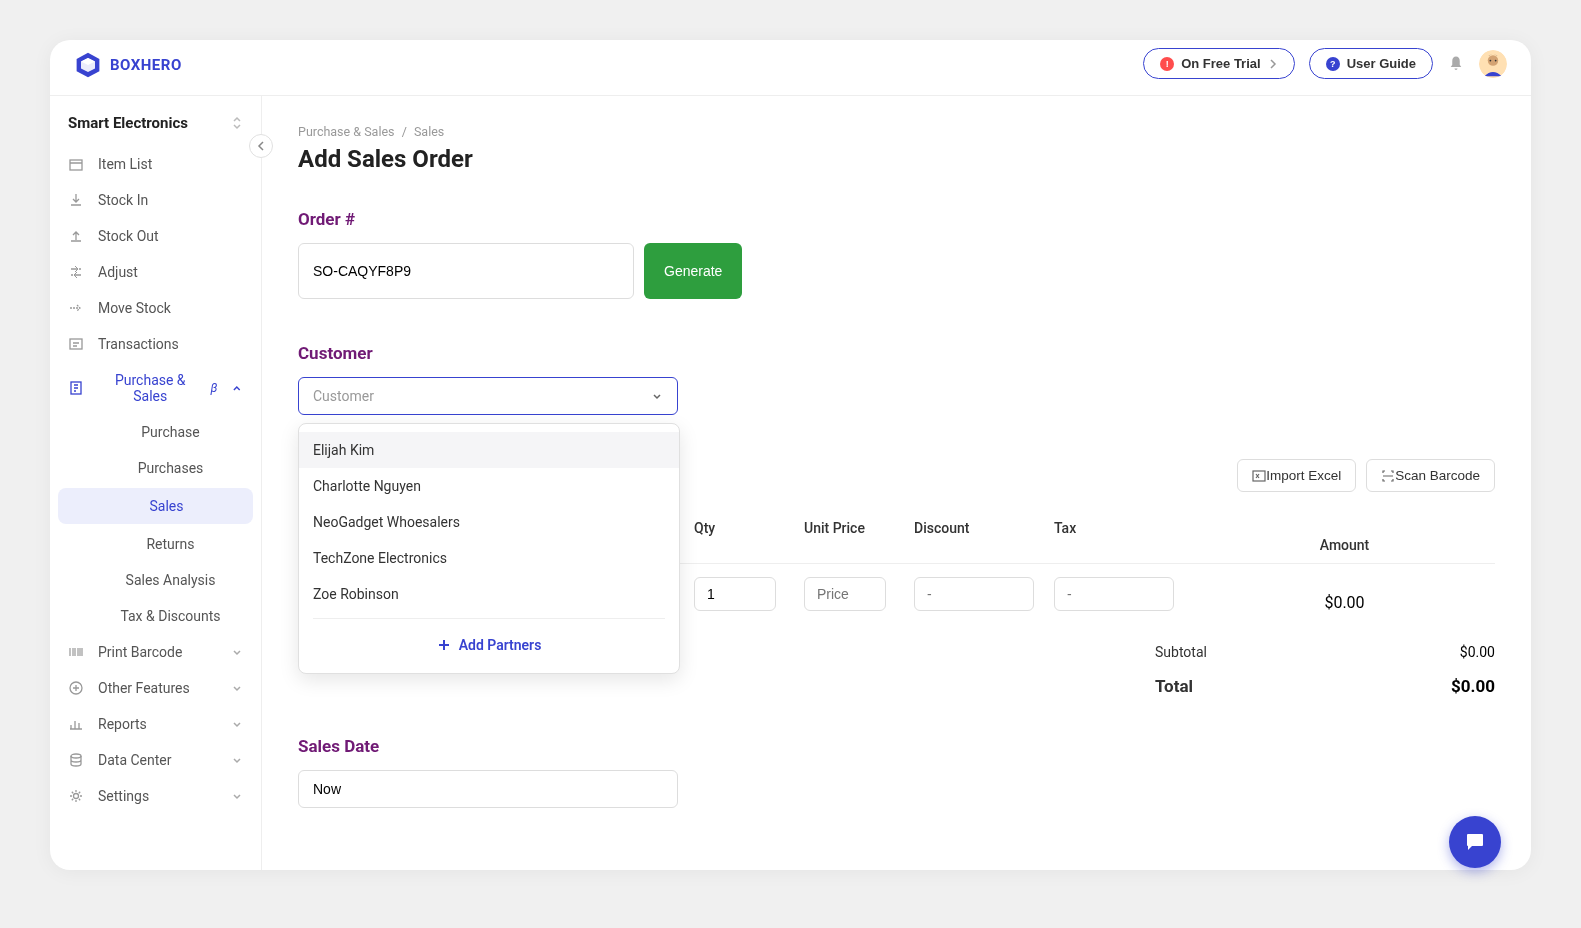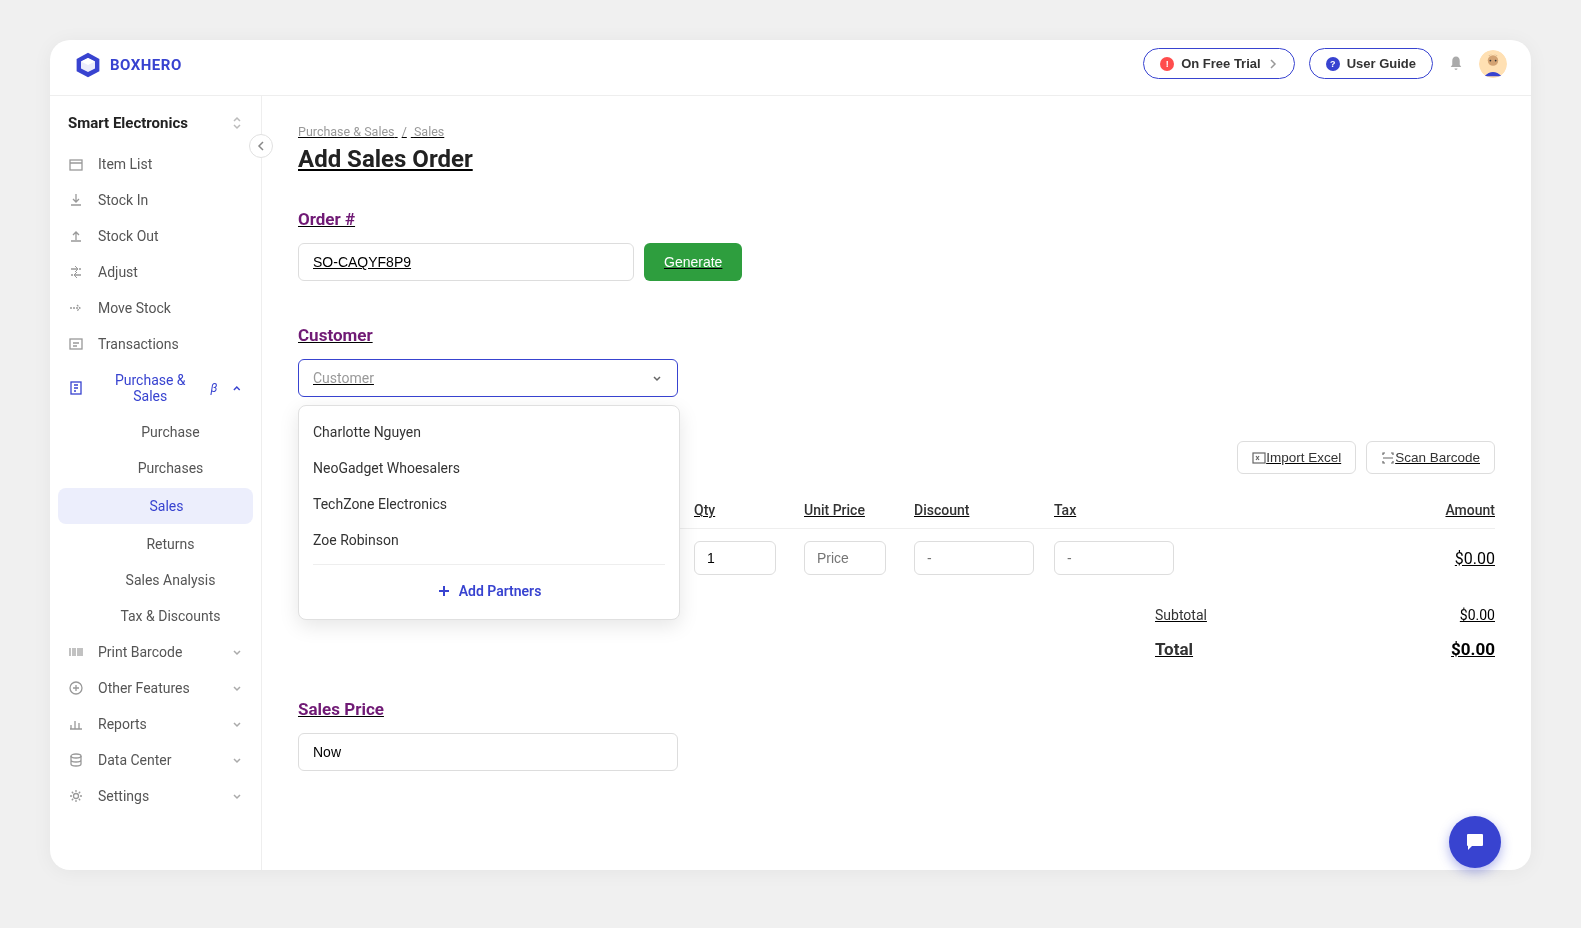--- a/index.html
+++ b/index.html
@@ -23,45 +23,45 @@
 .nav { flex: 1; overflow-y: auto; }
 .nav-item { display: flex; align-items: center; gap: 14px; padding: 10px 18px; font-size: 14px; color: #555; cursor: pointer; position: relative; }
 .nav-item.active-parent { color: #3843d0; }
 .nav-item .ico { width: 16px; height: 16px; color: #999; flex-shrink: 0; display: flex; align-items: center; justify-content: center; }
 .nav-item.active-parent .ico { color: #3843d0; }
 .nav-item .chev { margin-left: auto; color: #aaa; }
 .nav-item .beta { color: #3843d0; font-style: italic; font-size: 12px; margin-left: -6px; }
 .nav-sub { padding: 10px 18px 10px 48px; font-size: 14px; color: #555; cursor: pointer; }
 .nav-sub.active { background: #eceefc; color: #3843d0; border-radius: 8px; margin: 2px 8px; padding-left: 40px; }
 .collapse-handle { position: absolute; right: -12px; top: 38px; width: 24px; height: 24px; background: #fff; border: 1px solid #e0e0e0; border-radius: 50%; display: flex; align-items: center; justify-content: center; cursor: pointer; z-index: 5; }
-.main { flex: 1; padding: 28px 36px; overflow-y: auto; text-decoration: underline; }
+.main { flex: 1; padding: 28px 36px; overflow-y: auto; }
 .breadcrumb { font-size: 12.5px; color: #999; margin-bottom: 6px; }
 .breadcrumb .sep { margin: 0 4px; }
 .page-title { font-size: 24px; font-weight: 700; color: #222; margin-bottom: 36px; }
 .section-label { font-size: 17px; font-weight: 700; color: #701a75; margin-bottom: 14px; }
 .order-row { display: flex; gap: 10px; margin-bottom: 44px; }
 .text-input { border: 1px solid #ddd; border-radius: 6px; padding: 10px 14px; font-size: 14px; width: 336px; }
-.btn-green { background: #2e9e3e; color: #fff; border: none; border-radius: 6px; padding: 2px 20px; font-size: 14px; font-weight: 500; cursor: pointer; }
+.btn-green { background: #2e9e3e; color: #fff; border: none; border-radius: 6px; padding: 20px 20px; font-size: 14px; font-weight: 500; cursor: pointer; }
 .customer-wrap { position: relative; width: 380px; margin-bottom: 44px; }
 .select-box { border: 1.5px solid #3843d0; border-radius: 6px; padding: 10px 14px; font-size: 14px; color: #999; display: flex; align-items: center; justify-content: space-between; cursor: pointer; background: #fff; }
 .dropdown { position: absolute; top: 46px; left: 0; right: -2px; background: #fff; border: 1px solid #e0e0e0; border-radius: 8px; box-shadow: 0 6px 20px rgba(0,0,0,0.1); padding: 8px 0; z-index: 10; }
 .dropdown-item { padding: 10px 14px; font-size: 14px; color: #333; cursor: pointer; }
 .dropdown-item:hover, .dropdown-item.hover { background: #f5f5f7; }
 .dropdown-divider { height: 1px; background: #eee; margin: 6px 14px; }
 .add-partners { display: flex; align-items: center; justify-content: center; gap: 8px; color: #3843d0; font-weight: 600; padding: 12px; cursor: pointer; font-size: 14px; }
 .items-header-row { display: flex; justify-content: flex-end; gap: 10px; margin-bottom: 18px; }
 .outline-btn { border: 1px solid #ddd; background: #fff; border-radius: 6px; padding: 8px 14px; display: flex; align-items: center; font-size: 13.5px; color: #333; cursor: pointer; }
 .table { width: 100%; }
 .thead { display: flex; padding: 10px 0; border-bottom: 1px solid #eee; font-size: 14px; color: #333; font-weight: 500; }
 .trow { display: flex; padding: 12px 0; align-items: center; }
 .col-qty { width: 110px; }
 .col-price { width: 110px; }
 .col-disc { width: 140px; }
 .col-tax { width: 140px; }
-.col-amt { flex: 1; text-align: right; }
+.col-amt { flex: 1; text-align: center; margin-top: 17px; }
 .col-spacer { width: 396px; }
 .small-input { border: 1px solid #ddd; border-radius: 6px; padding: 8px 12px; font-size: 14px; width: 82px; }
 .small-input.wide { width: 120px; }
 .summary { margin-top: 12px; }
 .summary-row { display: flex; justify-content: flex-end; padding: 8px 0; font-size: 14px; }
 .summary-row .lbl { width: 220px; text-align: left; color: #333; }
 .summary-row .val { width: 120px; text-align: right; }
 .summary-row.total .lbl, .summary-row.total .val { font-weight: 700; font-size: 17px; }
 .sales-date-sec { margin-top: 32px; }
 .fab { position: fixed; bottom: 60px; right: 80px; width: 52px; height: 52px; border-radius: 50%; background: #3843d0; display: flex; align-items: center; justify-content: center; cursor: pointer; box-shadow: 0 4px 12px rgba(56,67,208,0.4); }
@@ -267,20 +267,21 @@
 
       <div class="section-label">Customer</div>
       <div class="customer-wrap">
         <div class="select-box">
           <span>Customer</span>
           <svg width="12" height="12" viewBox="0 0 12 12">
               <path d="M3 5 L6 8 L9 5" stroke="#666" stroke-width="1.5" fill="none"></path>
             </svg>
         </div>
         <div class="dropdown">
+          <div class="dropdown-item hover">Elijah Kim</div>
           <div class="dropdown-item">Charlotte Nguyen</div>
           <div class="dropdown-item">NeoGadget Whoesalers</div>
           <div class="dropdown-item">TechZone Electronics</div>
           <div class="dropdown-item">Zoe Robinson</div>
           <div class="dropdown-divider"></div>
           <div class="add-partners">
             <svg width="14" height="14" viewBox="0 0 14 14">
                 <path d="M7 2 L7 12 M2 7 L12 7" stroke="#3843d0" stroke-width="2"></path>
               </svg>
             <span>Add Partners</span>
@@ -327,21 +328,21 @@
             <span class="val">$0.00</span>
           </div>
           <div class="summary-row total">
             <span class="lbl">Total</span>
             <span class="val">$0.00</span>
           </div>
         </div>
       </div>
 
       <div class="sales-date-sec">
-        <div class="section-label">Sales Price</div>
+        <div class="section-label">Sales Date</div>
         <input class="text-input" style="width: 380px;" value="Now">
       </div>
     </div>
   </div>
 </div>
 
 <div class="fab">
   <svg width="24" height="24" viewBox="0 0 24 24">
       <path d="M4 5 Q4 4 5 4 L19 4 Q20 4 20 5 L20 15 Q20 16 19 16 L9 16 L5 20 L5 16 Q4 16 4 15 Z" fill="#fff"></path>
     </svg>

